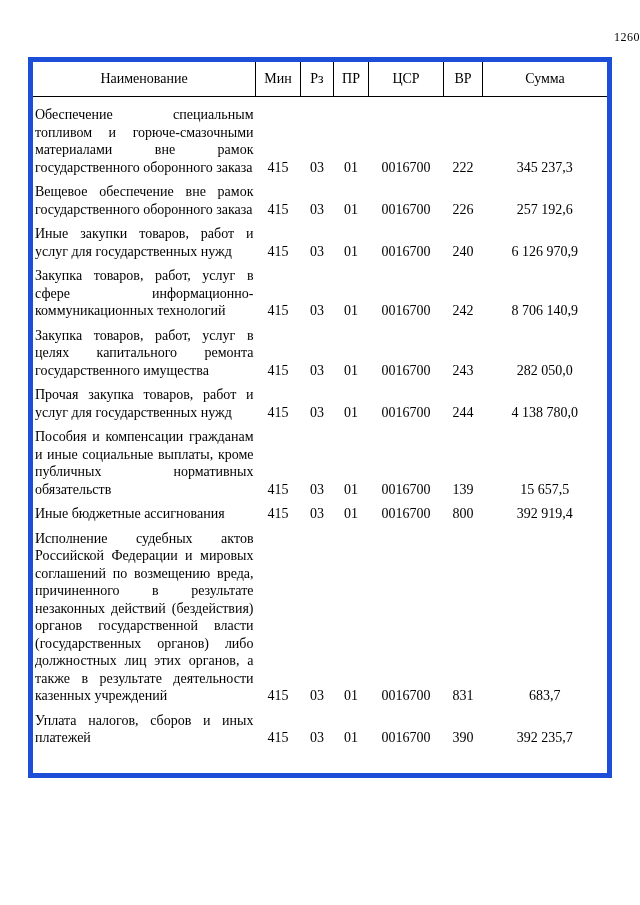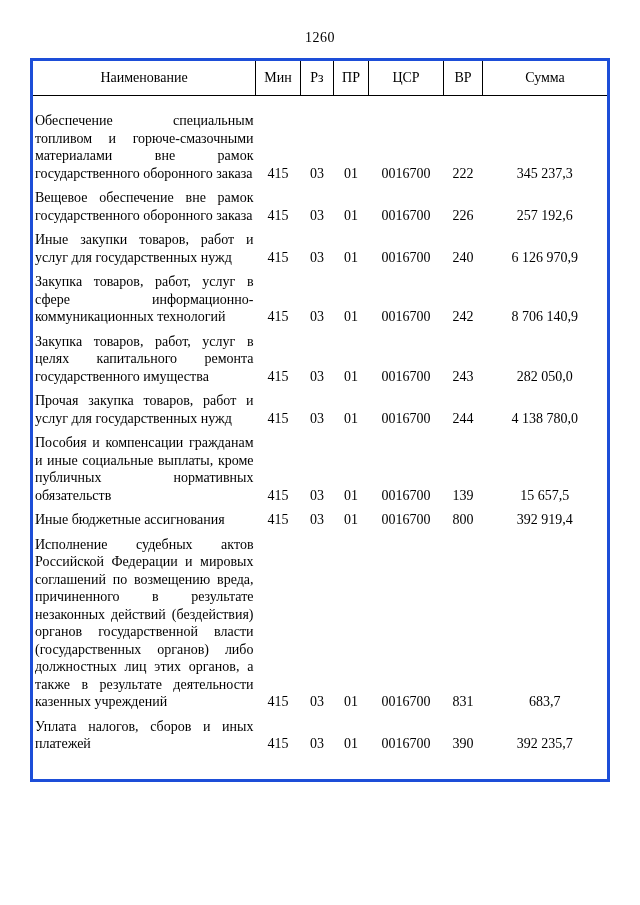--- a/index.html
+++ b/index.html
@@ -10,47 +10,47 @@
     color: #000000;
   }
   .page {
     position: relative;
     width: 640px;
     height: 905px;
     background: #ffffff;
     overflow: hidden;
   }
   .page-number {
-    text-align: center;
+    text-align: right;
     padding-top: 30px;
-    font-size: 14px;
+    font-size: 12px;
     letter-spacing: 0.5px;
   }
   table.budget {
     table-layout: fixed;
     border-collapse: collapse;
     width: 540px;
     margin: 12px auto 0 auto;
-    border: 3px solid #1d4ed8;
+    border: 5px solid #1d4ed8;
     font-size: 14px;
   }
   table.budget thead th {
     border: 1px solid #000;
     font-weight: normal;
     text-align: center;
     vertical-align: middle;
     padding: 9px 2px;
     font-size: 14px;
   }
   table.budget td {
     vertical-align: bottom;
     padding: 6px 2px 1px 2px;
     line-height: 17.5px;
   }
-  tbody tr:first-child td { padding-top: 16px; }
+  tbody tr:first-child td { padding-top: 9px; }
   tbody tr:last-child td { padding-bottom: 26px; }
   
   .col-0 { width: 218px; }
   .col-1 { width: 40px; }
   .col-2 { width: 28px; }
   .col-3 { width: 30px; }
   .col-4 { width: 70px; }
   .col-5 { width: 34px; }
   .col-6 { width: 120px; }
   

